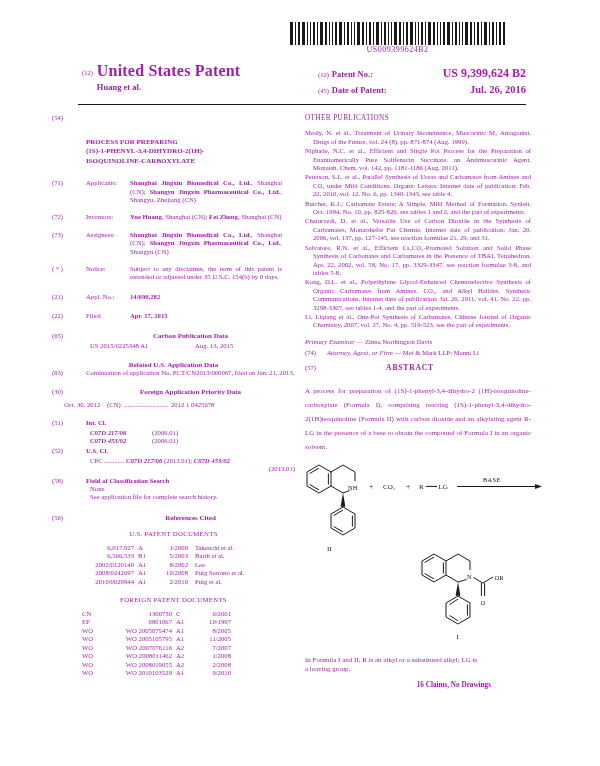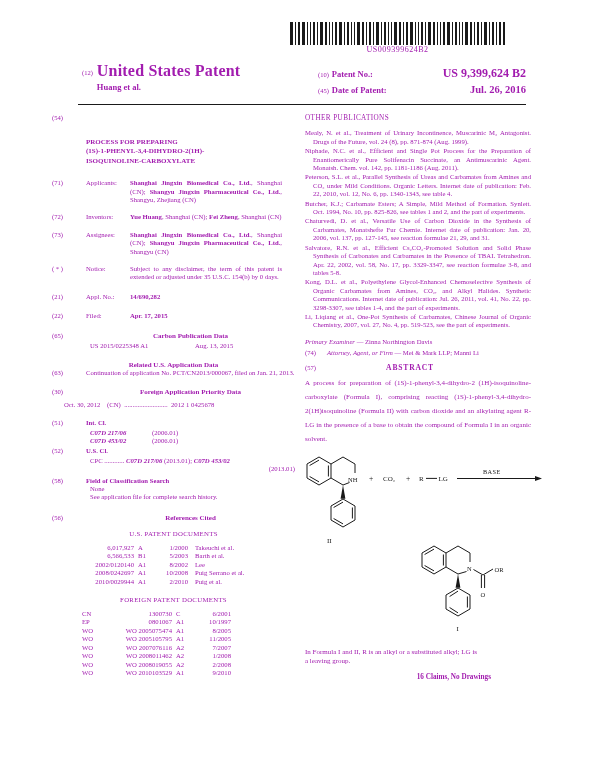--- a/index.html
+++ b/index.html
@@ -61,21 +61,21 @@
   .fdoc-row .c2 { width:66px; text-align:right; }
   .fdoc-row .c3 { width:15px; padding-left:4px; }
   .fdoc-row .c4 { width:40px; text-align:right; }
 
   
   .pubs-head { text-align:left; font-size:7.2px; letter-spacing:.4px; margin-bottom:7px; }
   .pub { text-align:justify; padding-left:8px; text-indent:-8px; margin:0 0 1px 0; }
   .examiner { margin-top:8px; margin-bottom:3px; }
   .attorney-row { display:flex; margin-bottom:6px; }
   .attorney-row .num { width:22px; }
-  .abstract-hrow { display:flex; margin-bottom:4px; }
+  .abstract-hrow { display:flex; margin-bottom:12px; }
   .abstract-hrow .num { width:14px; }
   .abstract-title { flex:1; text-align:center; font-weight:bold; font-size:7.6px; letter-spacing:.8px; margin-right:30px; }
   .abstract-text { text-align:justify; font-size:7px; line-height:14px; }
   .scheme { display:block; margin-left:-6px; margin-top:4px; }
   svg text { font-family:"Liberation Serif","DejaVu Serif",serif; fill:#1a1a1a; }
   .formula-note { white-space:pre-line; font-size:7px; line-height:8.7px; margin-top:2px; }
   .claims { text-align:right; font-weight:bold; font-size:7.2px; margin-top:8px; margin-right:40px; }
   .struct-line { stroke:#1a1a1a; stroke-width:1; fill:none; }
   .struct-fill { fill:#1a1a1a; stroke:none; }
 </style>

